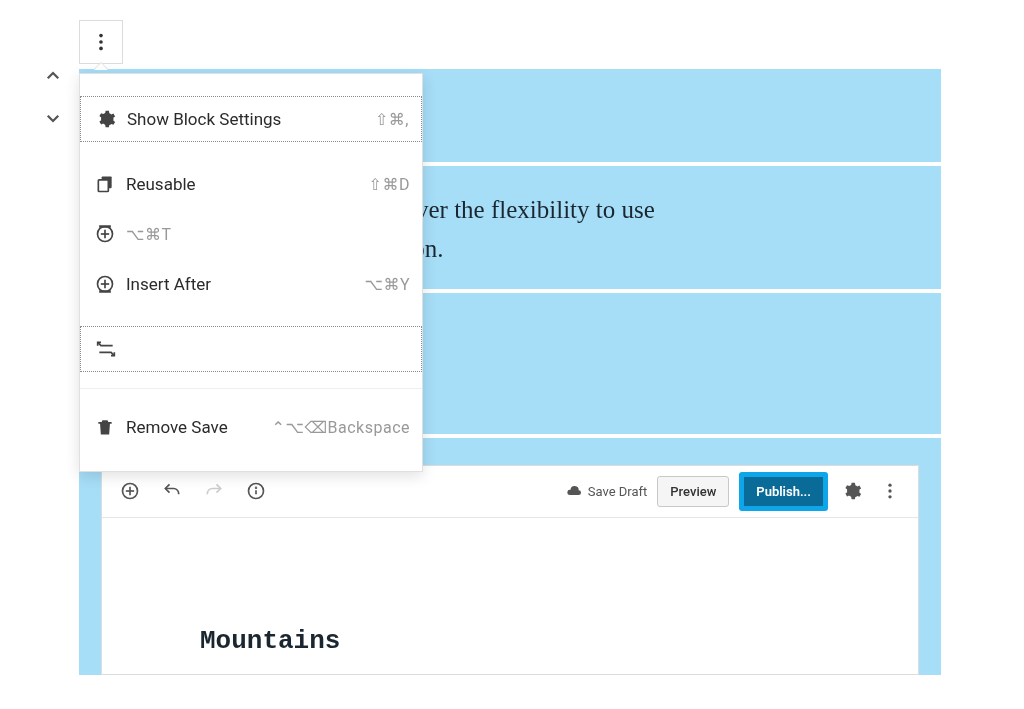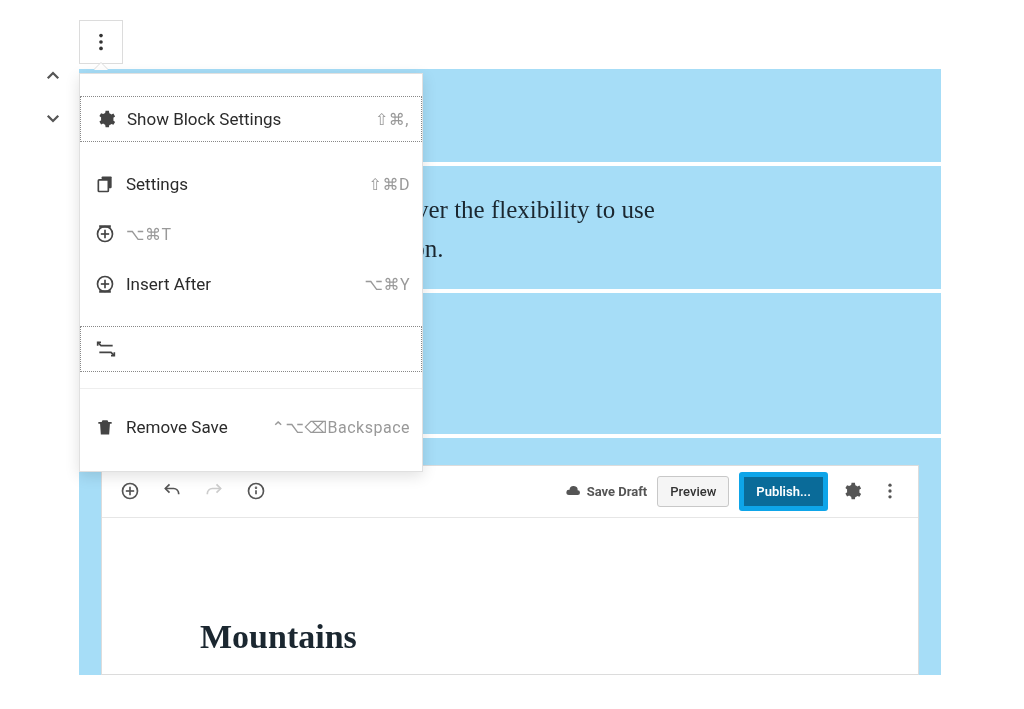--- a/index.html
+++ b/index.html
@@ -143,21 +143,21 @@
   .tb-icon {
     width: 28px; height: 28px;
     display: flex; align-items: center; justify-content: center;
     color: #555;
     cursor: pointer;
   }
   .tb-icon.disabled { color: #ccc; cursor: default; }
   .tb-right { margin-left: auto; display: flex; align-items: center; gap: 10px; }
   .save-draft {
     display: flex; align-items: center; gap: 6px;
-    color: #555; font-weight: 700; font-size: 13px;
+    color: #555; font-weight: 400; font-size: 13px;
     cursor: pointer;
   }
   .btn {
     padding: 7px 12px;
     font-size: 13px;
     border-radius: 3px;
     cursor: pointer;
     font-weight: 500;
   }
   .btn-preview {
@@ -170,23 +170,23 @@
     color: #fff;
     border: 5px solid #0ea5e9;
     font-weight: 600;
   }
   .preview-body {
     flex: 1;
     display: flex; align-items: flex-end;
     padding: 0 0 18px 98px;
   }
   .preview-title {
-    font-family: Liberation Serif, serif;
+    font-family: Liberation Mono, monospace;
     font-weight: 800;
-    font-size: 34px;
+    font-size: 26px;
     color: #1b2730;
   }
 
   svg { display: block; }
 </style>
 </head>
 <body>
 
 <div class="blue-region">
   <div class="blue-block">
@@ -294,21 +294,21 @@
   </div>
 
   <div class="group" style="display:flex;flex-direction:column;gap:6px;">
     <div class="menu-item">
       <span class="mi-icon">
         <svg width="20" height="20" viewBox="0 0 24 24" fill="currentColor">
             <rect x="8" y="3" width="12" height="14" rx="1"></rect>
             <rect x="4" y="7" width="12" height="14" rx="1" fill="#fff" stroke="currentColor" stroke-width="2"></rect>
           </svg>
       </span>
-      <span class="mi-label">Settings</span>
+      <span class="mi-label">Reusable</span>
       <span class="shortcut">⇧⌘D</span>
     </div>
     <div class="menu-item">
       <span class="mi-icon">
         <svg width="20" height="20" viewBox="0 0 24 24" fill="none" stroke="currentColor" stroke-width="2">
             <circle cx="12" cy="12" r="9"></circle>
             <line x1="12" y1="7" x2="12" y2="17"></line>
             <line x1="7" y1="12" x2="17" y2="12"></line>
             <line x1="5" y1="3" x2="19" y2="3" stroke-width="3"></line>
           </svg>

